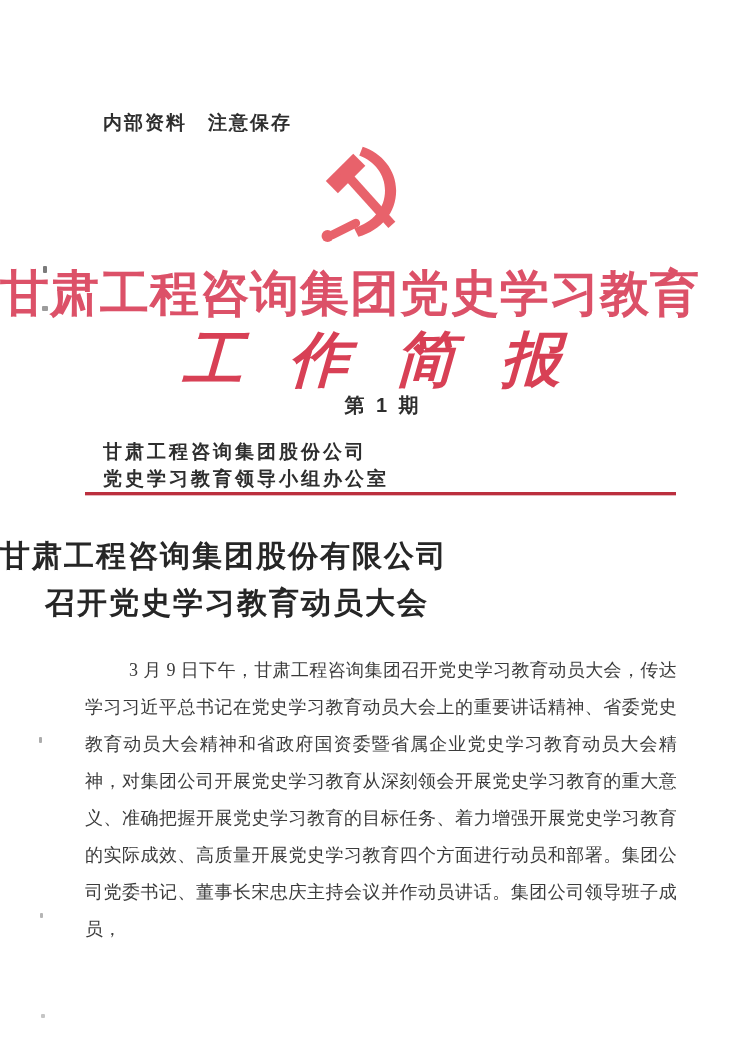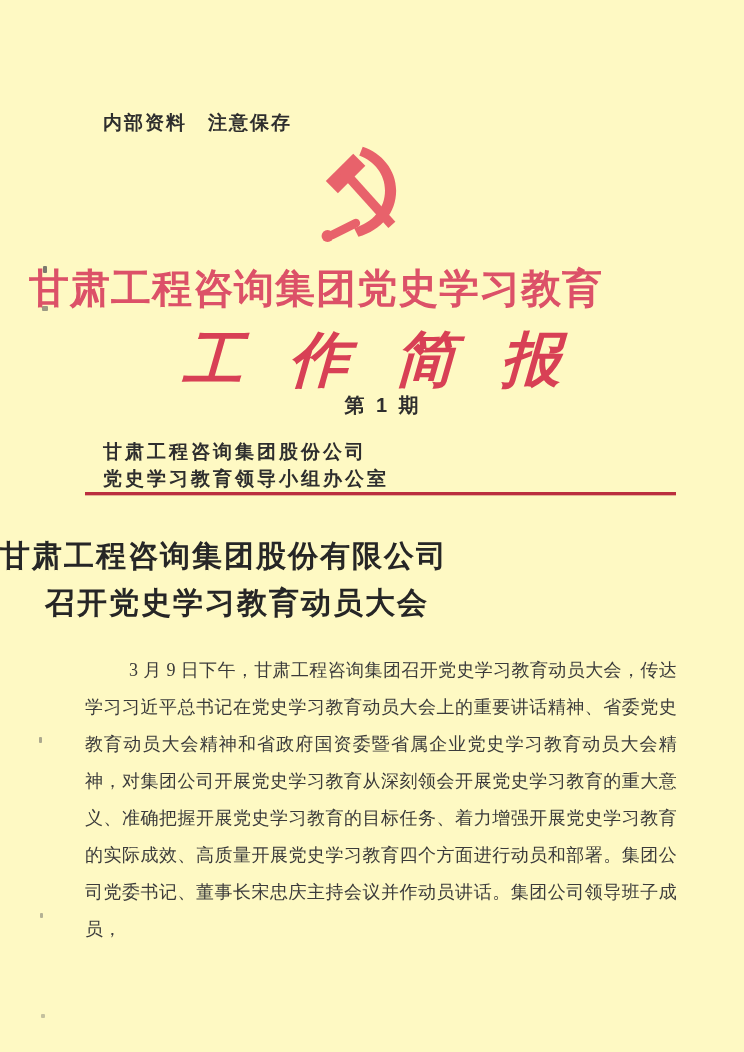--- a/index.html
+++ b/index.html
@@ -2,21 +2,21 @@
 <html><head>
 <meta charset="utf-8">
 <style>
   * { margin: 0; padding: 0; box-sizing: border-box; }
   html, body { background: #9a9a9a; }
   .page {
     position: relative;
     width: 744px;
     height: 1052px;
     margin: 0 auto;
-    background: #fef9c3;
+    background: #ffffff;
     overflow: hidden;
     font-family: "Liberation Serif", serif;
     color: #333;
   }
   .classification {
     position: absolute;
     left: 103px; top: 110px;
     font-family: "Liberation Sans", sans-serif;
     font-weight: bold;
     font-size: 19px;
@@ -28,21 +28,21 @@
     left: 318px; top: 146px;
     width: 86px; height: 96px;
   }
   .masthead {
     position: absolute;
     left: 0; top: 261px;
     width: 632px;
     text-align: center;
     font-family: "Liberation Serif", serif;
     font-weight: bold;
-    font-size: 40px;
+    font-size: 49px;
     letter-spacing: 1px;
     white-space: nowrap;
   }
   .bulletin-title {
     position: absolute;
     left: 0; top: 320px;
     width: 744px;
     text-align: center;
     font-family: "Liberation Serif", serif;
     font-weight: bold;

